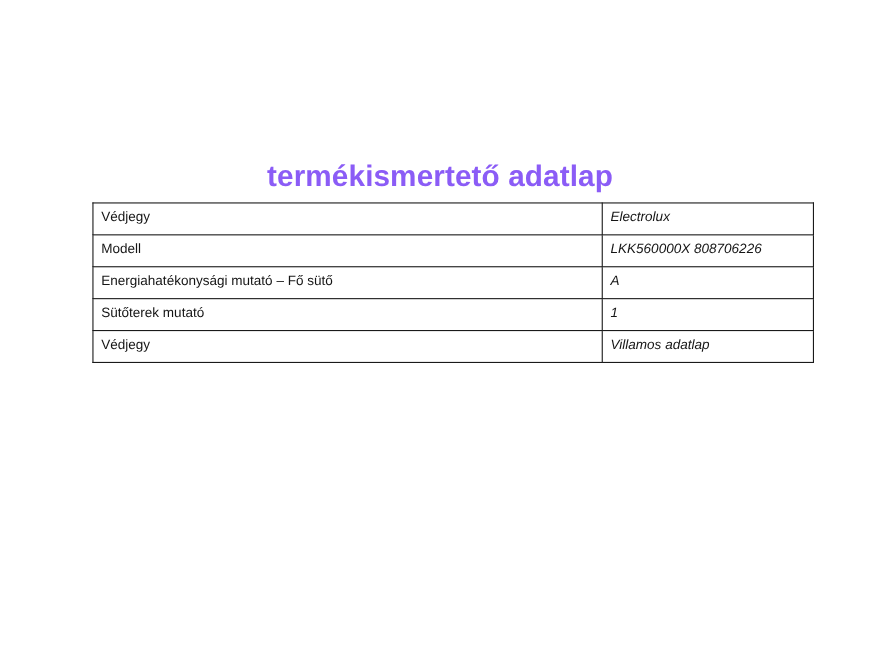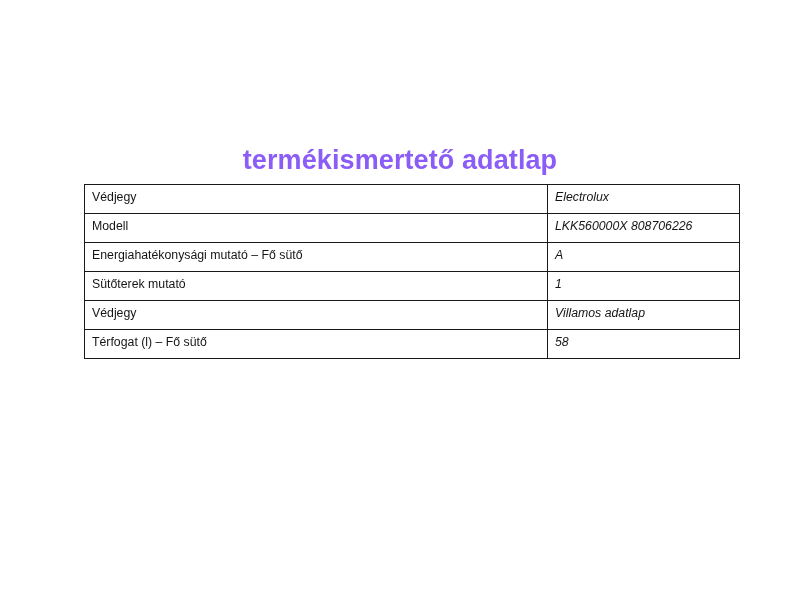--- a/index.html
+++ b/index.html
@@ -121,24 +121,16 @@
           </td>
         </tr>
         <tr class="row-single">
           <td class="label-cell">
             <span class="cell-text">Védjegy</span>
           </td>
           <td class="value-cell">
             <span class="cell-text">Villamos adatlap</span>
           </td>
         </tr>
-        <tr class="row-single">
-          <td class="label-cell">
-            <span class="cell-text">Térfogat (l) – Fő sütő</span>
-          </td>
-          <td class="value-cell">
-            <span class="cell-text">58</span>
-          </td>
-        </tr>
       </tbody>
   </table>
 
 </div>
 
 </body></html>

